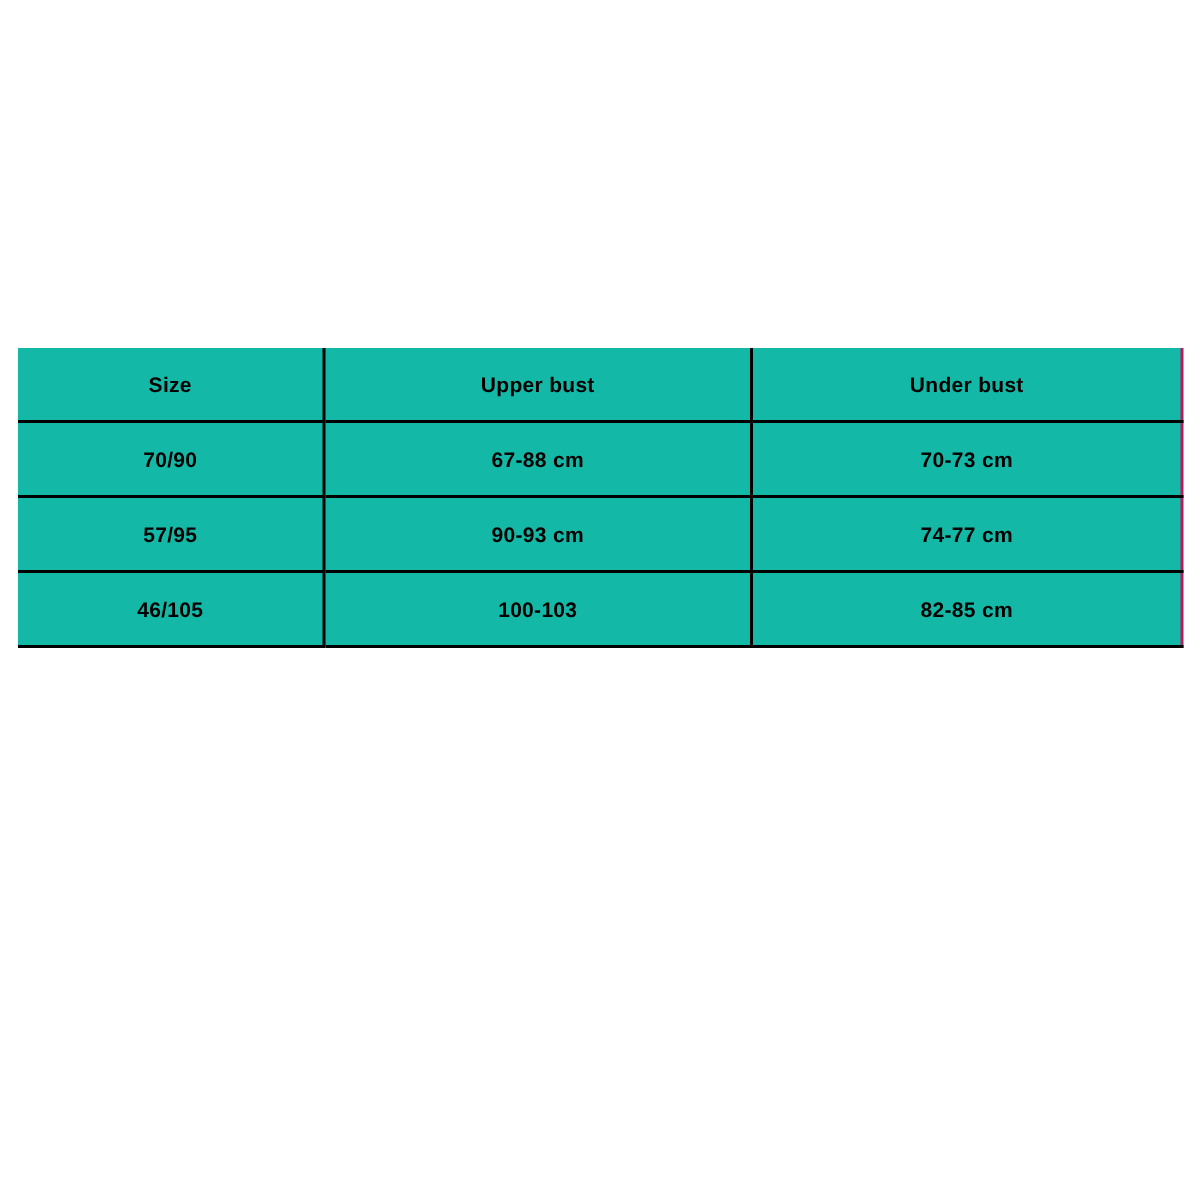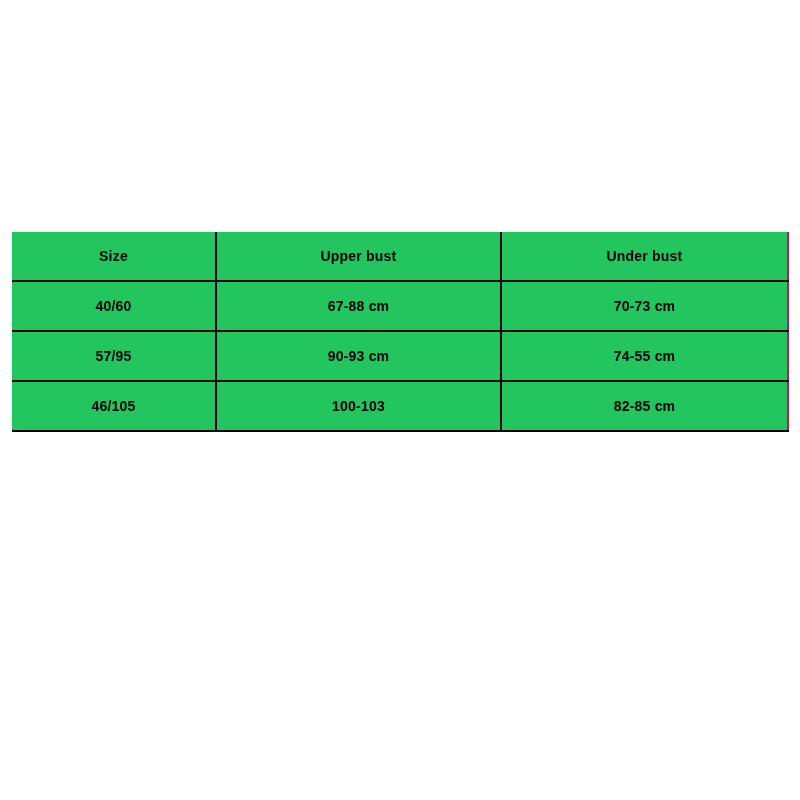--- a/index.html
+++ b/index.html
@@ -47,21 +47,21 @@
     height: 48px;
     padding: 0;
     text-align: center;
     vertical-align: middle;
     font-weight: bold;
     font-size: 14px;
     letter-spacing: 0.2px;
     color: #000000;
     border-left: 2px solid #000000;
     border-bottom: 2px solid #000000;
-    background: #22c55e;
+    background: #14b8a6;
   }
 
   
   table.size-table th.cell-first,
   table.size-table td.cell-first {
     border-left: none;
   }
 
   
   table.size-table th.cell-last,
@@ -109,38 +109,38 @@
             <span class="cell-text">Upper bust</span>
           </th>
           <th class="cell-last header-under">
             <span class="cell-text">Under bust</span>
           </th>
         </tr>
       </thead>
       <tbody>
         <tr>
           <td class="cell-first">
-            <span class="cell-text">40/60</span>
+            <span class="cell-text">70/90</span>
           </td>
           <td>
             <span class="cell-text">67-88 cm</span>
           </td>
           <td class="cell-last">
             <span class="cell-text">70-73 cm</span>
           </td>
         </tr>
         <tr>
           <td class="cell-first">
             <span class="cell-text">57/95</span>
           </td>
           <td>
             <span class="cell-text">90-93 cm</span>
           </td>
           <td class="cell-last">
-            <span class="cell-text">74-55 cm</span>
+            <span class="cell-text">74-77 cm</span>
           </td>
         </tr>
         <tr>
           <td class="cell-first">
             <span class="cell-text">46/105</span>
           </td>
           <td>
             <span class="cell-text">100-103</span>
           </td>
           <td class="cell-last">

